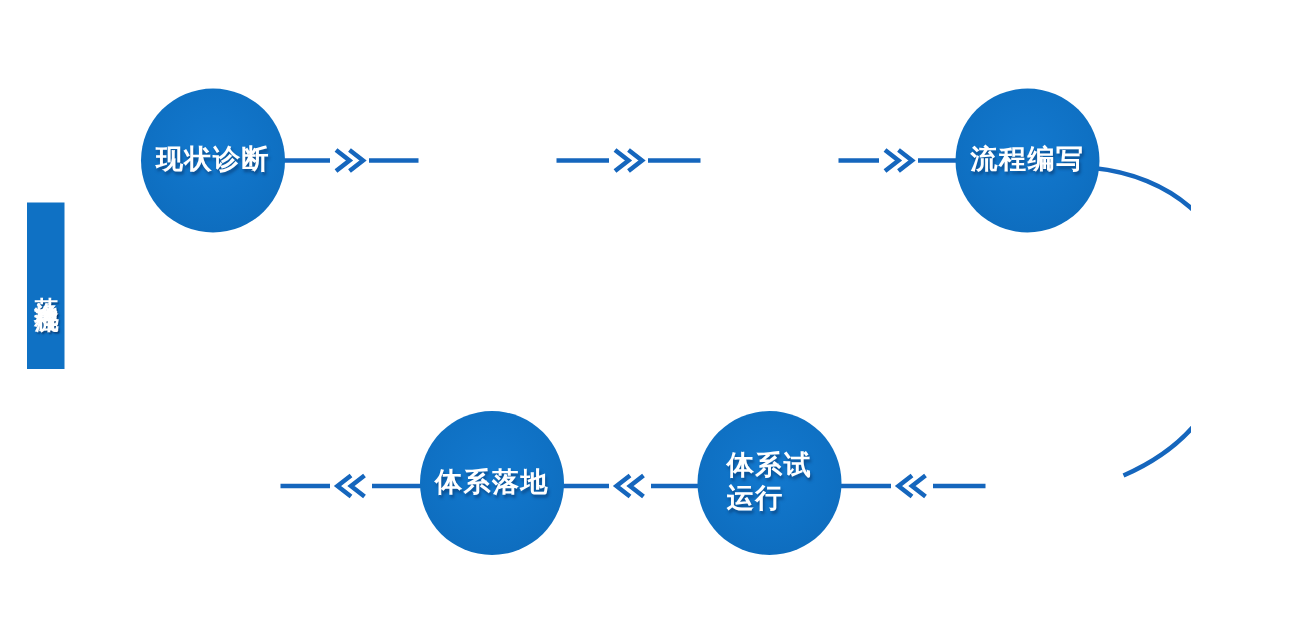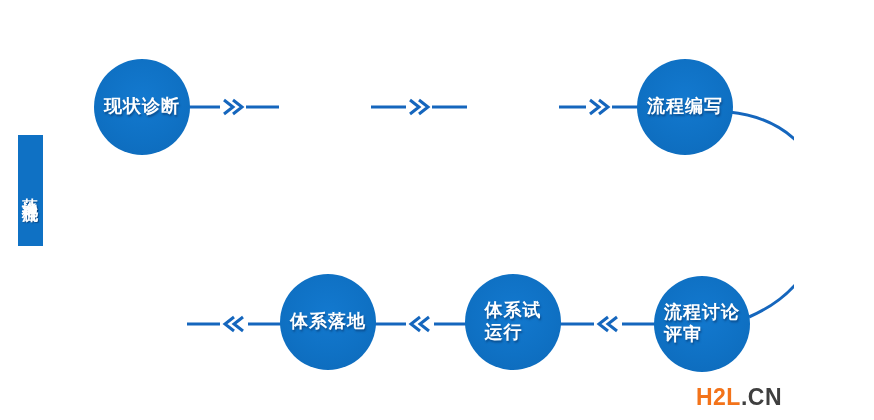--- a/index.html
+++ b/index.html
@@ -140,22 +140,15 @@
     <span class="clabel">流程编写</span>
   </div>
 
   <div class="circle c6">
     <span class="clabel">体系落地</span>
   </div>
   <div class="circle c7 two-line">
     <span class="clabel">体系试
 运行</span>
   </div>
-  <div class="circle c8 two-line">
-    <span class="clabel">流程讨论
-评审</span>
-  </div>
 
-  <div class="watermark">
-    <span class="brand">H2L</span><span class="tld">.CN</span>
-  </div>
 
 </div>
 
 </body></html>

